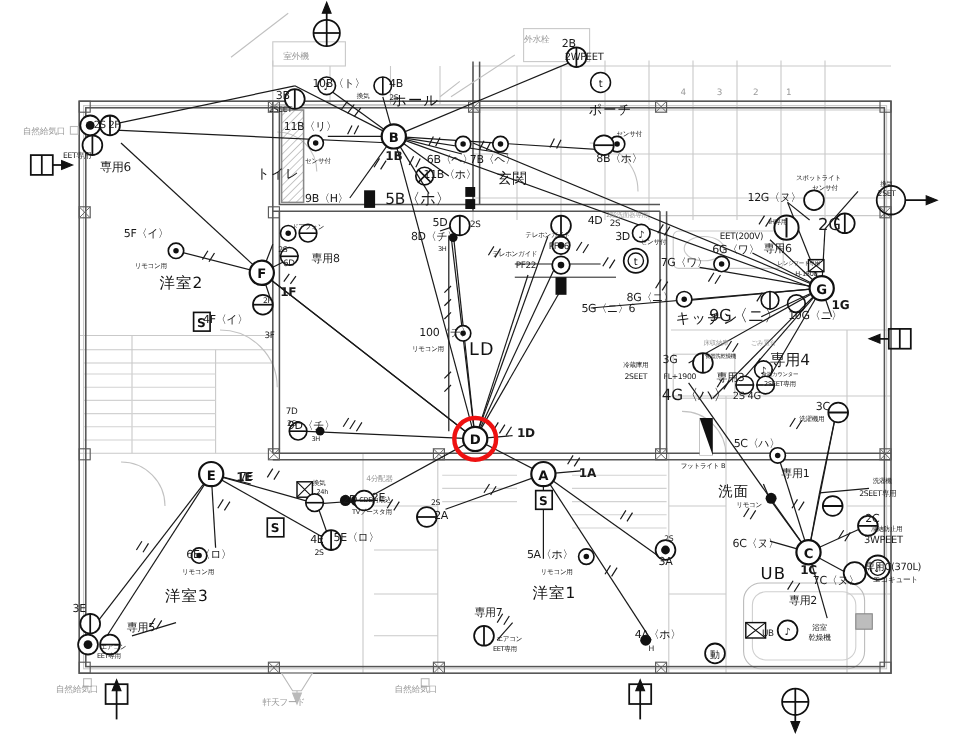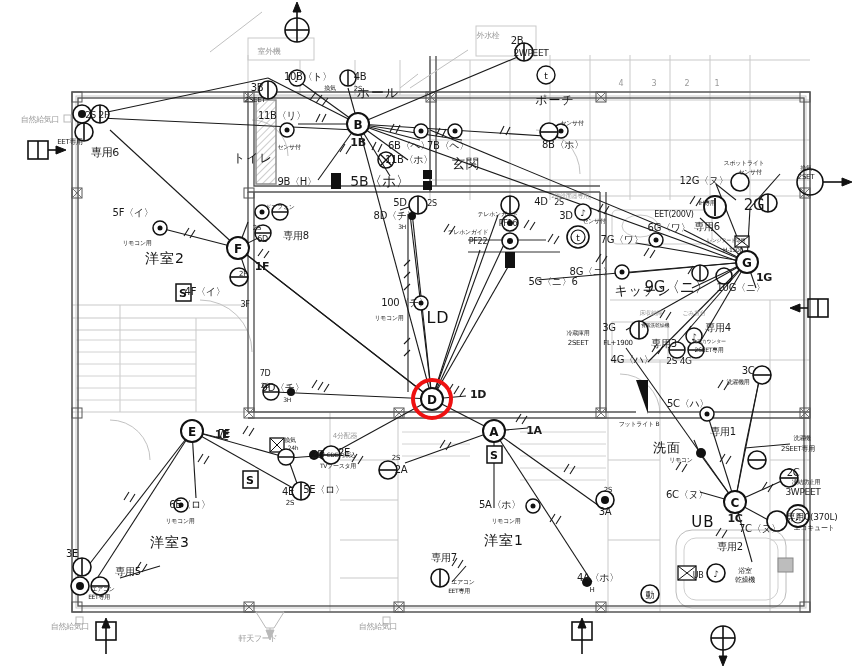--- a/index.html
+++ b/index.html
@@ -637,25 +637,25 @@
     <div class="lbl tiny" style="left: 622px; top: 240px; font-size: 10px; transform: translate(-50%, -50%);">7G〈ワ〉</div>
     <div class="lbl tiny" style="left: 591px; top: 272px; font-size: 10px; transform: translate(-50%, -50%);">8G〈ニ〉</div>
     <div class="lbl tiny" style="left: 677px; top: 287px; font-size: 15px; transform: translate(-50%, -50%);">9G〈ニ〉</div>
     <div class="lbl tiny" style="left: 741px; top: 288px; font-size: 10px; transform: translate(-50%, -50%);">10G〈ニ〉</div>
     <div class="lbl tiny" style="left: 609px; top: 328px; font-size: 10px; transform: translate(-50%, -50%);">3G</div>
     <div class="lbl tiny" style="left: 578px; top: 333px; font-size: 6px; transform: translate(-50%, -50%);">冷蔵庫用</div>
     <div class="lbl tiny" style="left: 578px; top: 343px; font-size: 7px; transform: translate(-50%, -50%);">2SEET</div>
     <div class="lbl tiny" style="left: 618px; top: 343px; font-size: 7px; transform: translate(-50%, -50%);">FL+1900</div>
     <div class="lbl tiny" style="left: 664px; top: 344px; font-size: 10px; transform: translate(-50%, -50%);">専用3</div>
     <div class="lbl tiny" style="left: 655px; top: 325px; font-size: 5px; transform: translate(-50%, -50%);">食器洗乾燥機</div>
-    <div class="lbl tiny" style="left: 718px; top: 328px; font-size: 10px; transform: translate(-50%, -50%);">専用4</div>
+    <div class="lbl tiny" style="left: 718px; top: 328px; font-size: 14px; transform: translate(-50%, -50%);">専用4</div>
     <div class="lbl tiny" style="left: 709px; top: 341px; font-size: 5px; transform: translate(-50%, -50%);">食器カウンター</div>
     <div class="lbl tiny" style="left: 709px; top: 350px; font-size: 6px; transform: translate(-50%, -50%);">2SEET専用</div>
     <div class="lbl tiny" style="left: 679px; top: 361px; font-size: 9px; transform: translate(-50%, -50%);">2S 4G</div>
-    <div class="lbl tiny" style="left: 632px; top: 360px; font-size: 10px; transform: translate(-50%, -50%); text-align: center;">4G〈ハ〉</div>
+    <div class="lbl tiny" style="left: 632px; top: 360px; font-size: 14px; transform: translate(-50%, -50%); text-align: center;">4G〈ハ〉</div>
     <div class="lbl tiny faint" style="left: 651px; top: 313px; font-size: 6px; transform: translate(-50%, -50%);">床収納庫</div>
     <div class="lbl tiny faint" style="left: 694px; top: 313px; font-size: 6px; transform: translate(-50%, -50%);">ごみ置台</div>
     <div class="lbl tiny" style="left: 748px; top: 371px; font-size: 10px; transform: translate(-50%, -50%);">3C</div>
     <div class="lbl tiny" style="left: 738px; top: 382px; font-size: 6px; transform: translate(-50%, -50%);">洗濯機用</div>
     <div class="lbl tiny" style="left: 688px; top: 404px; font-size: 10px; transform: translate(-50%, -50%);">5C〈ハ〉</div>
     <div class="lbl tiny" style="left: 723px; top: 432px; font-size: 10px; transform: translate(-50%, -50%);">専用1</div>
     <div class="lbl tiny" style="left: 681px; top: 460px; font-size: 6px; transform: translate(-50%, -50%);">リモコン</div>
     <div class="lbl tiny" style="left: 639px; top: 424px; font-size: 6px; transform: translate(-50%, -50%);">フットライト B</div>
     <div class="lbl tiny" style="left: 793px; top: 473px; font-size: 10px; transform: translate(-50%, -50%);">2C</div>
     <div class="lbl tiny" style="left: 806px; top: 482px; font-size: 6px; transform: translate(-50%, -50%);">凍結防止用</div>

